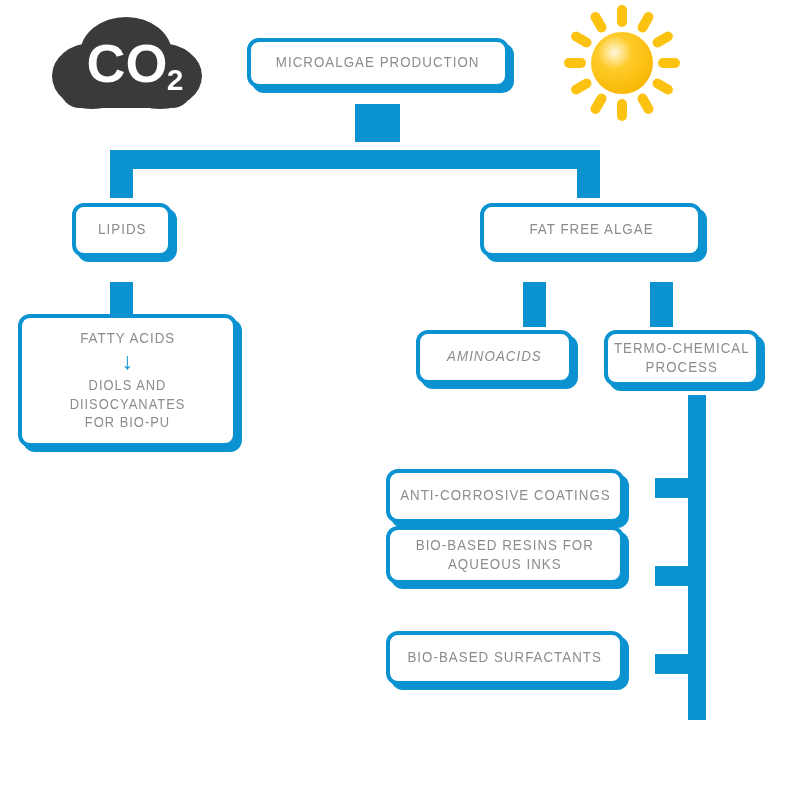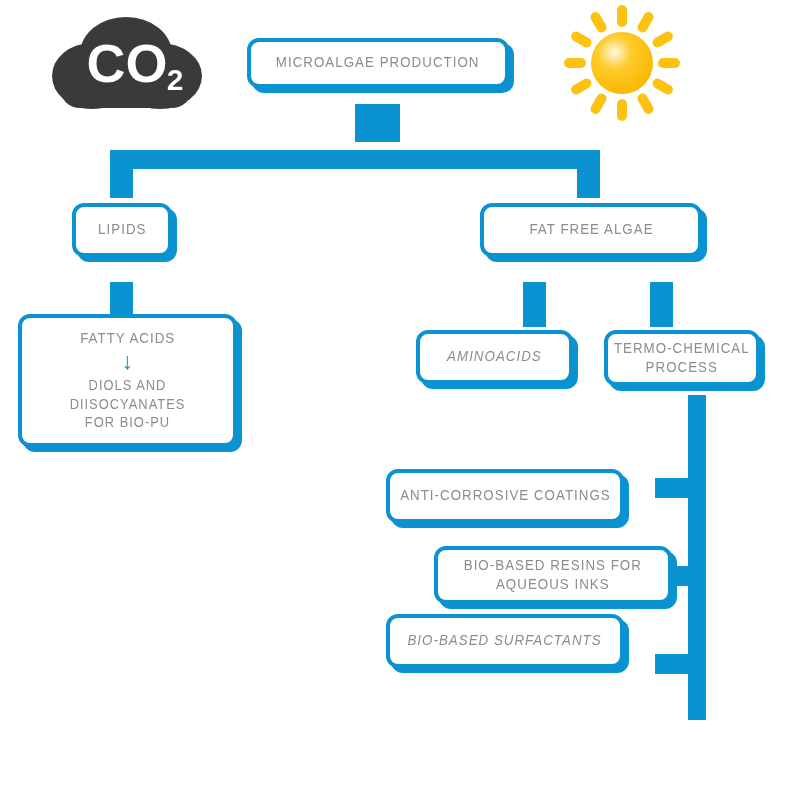--- a/index.html
+++ b/index.html
@@ -220,28 +220,28 @@
     </div>
   </div>
 
   <div class="node" style="left:386px; top:458px; width:238px; height:54px;margin-top:11px;">
     <div class="shadow"></div>
     <div class="face">
       <div class="label">ANTI-CORROSIVE COATINGS</div>
     </div>
   </div>
 
-  <div class="node" style="left:386px; top:546px; width:238px; height:58px;margin-left:48px;">
+  <div class="node" style="left:386px; top:526px; width:238px; height:58px;">
     <div class="shadow"></div>
     <div class="face">
       <div class="label">BIO-BASED RESINS FOR
 AQUEOUS INKS</div>
     </div>
   </div>
 
-  <div class="node" style="left:386px; top:614px; width:238px; height:54px;font-style:italic;">
+  <div class="node" style="left:386px; top:631px; width:238px; height:54px;">
     <div class="shadow"></div>
     <div class="face">
       <div class="label">BIO-BASED SURFACTANTS</div>
     </div>
   </div>
 
 </div>
 
 </body></html>

